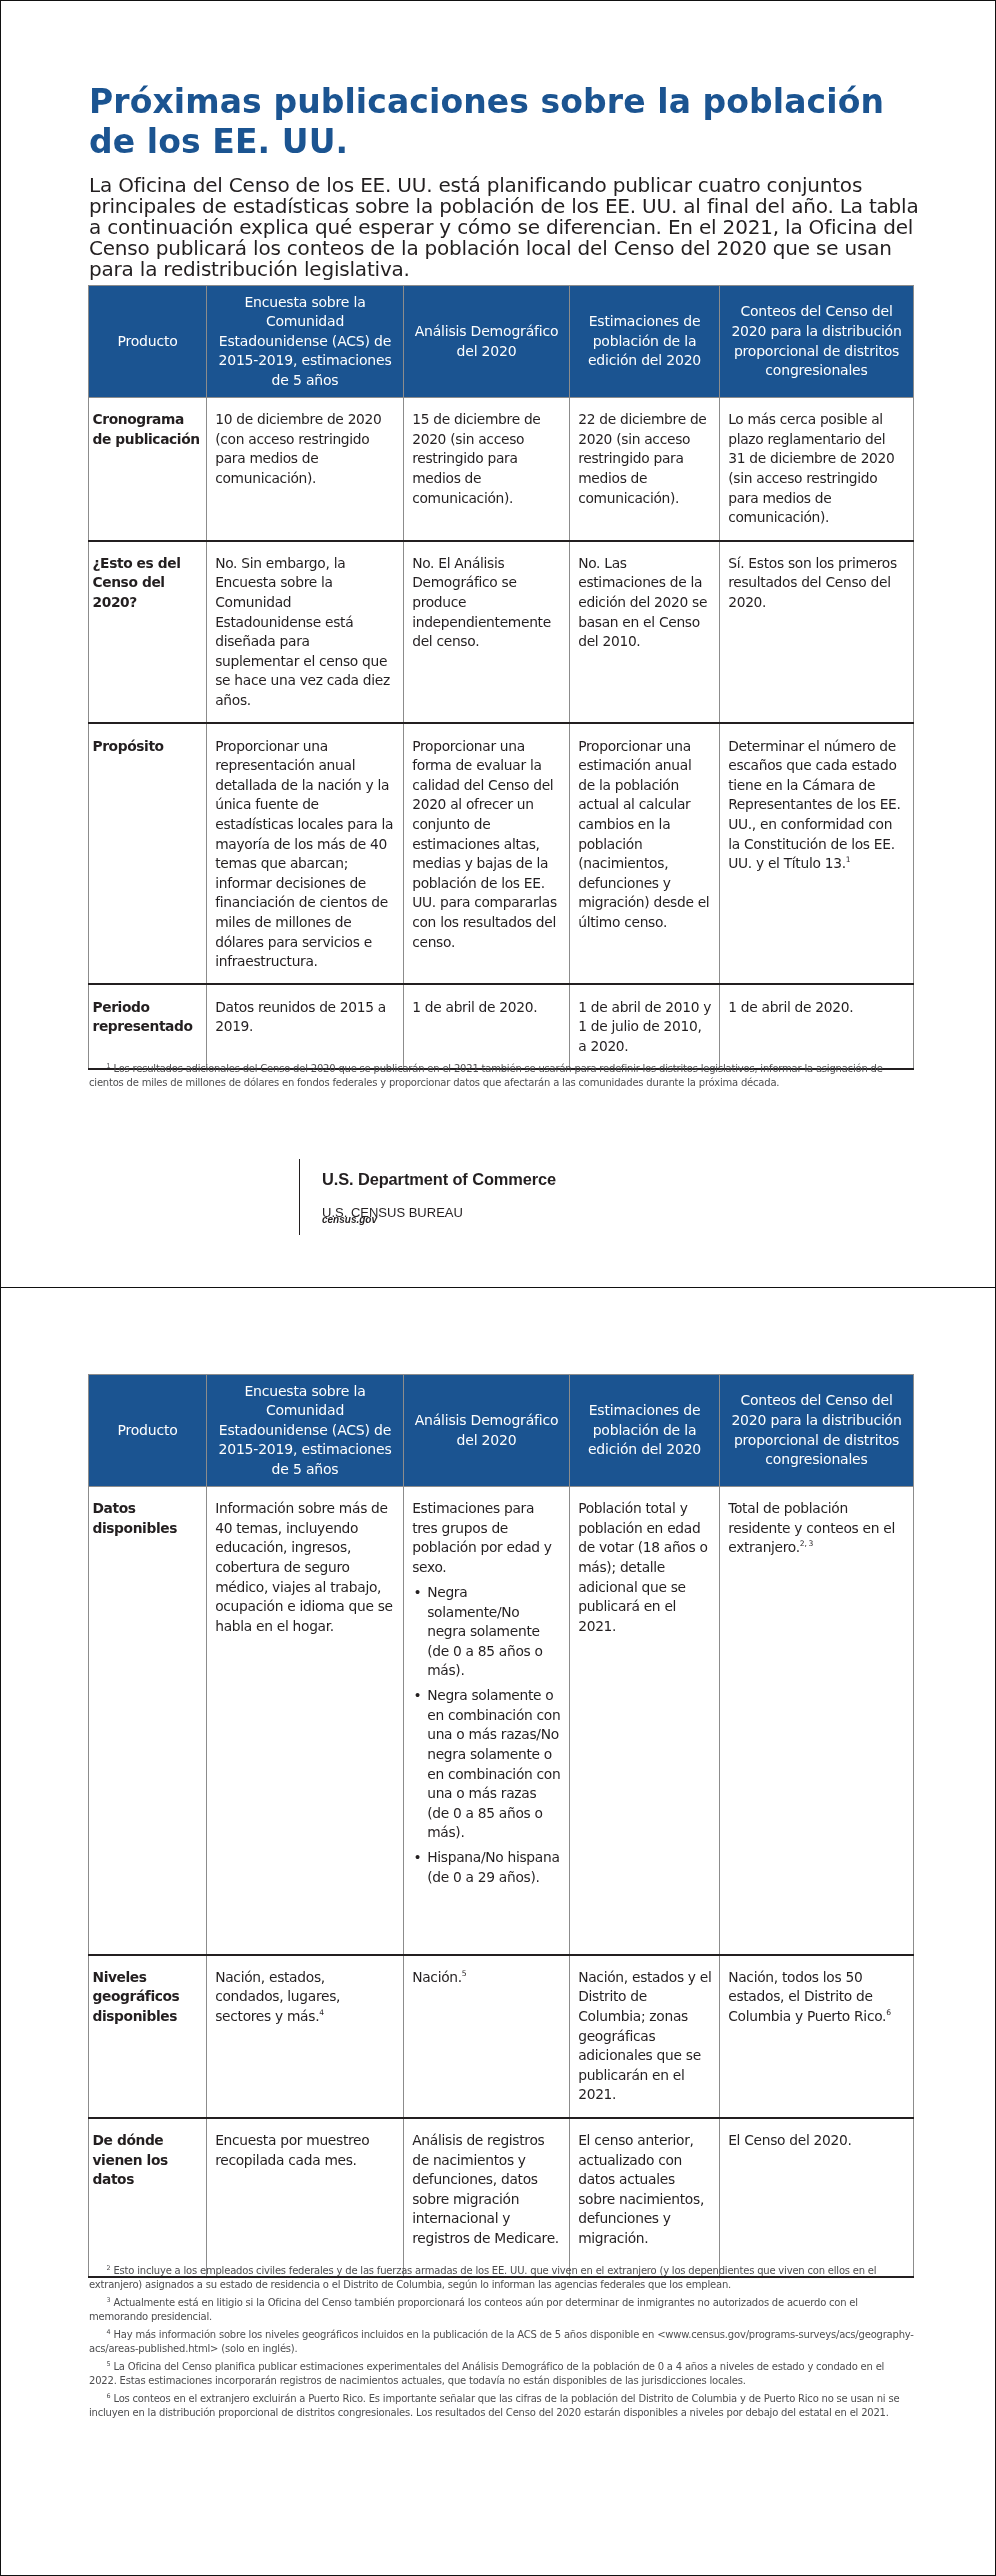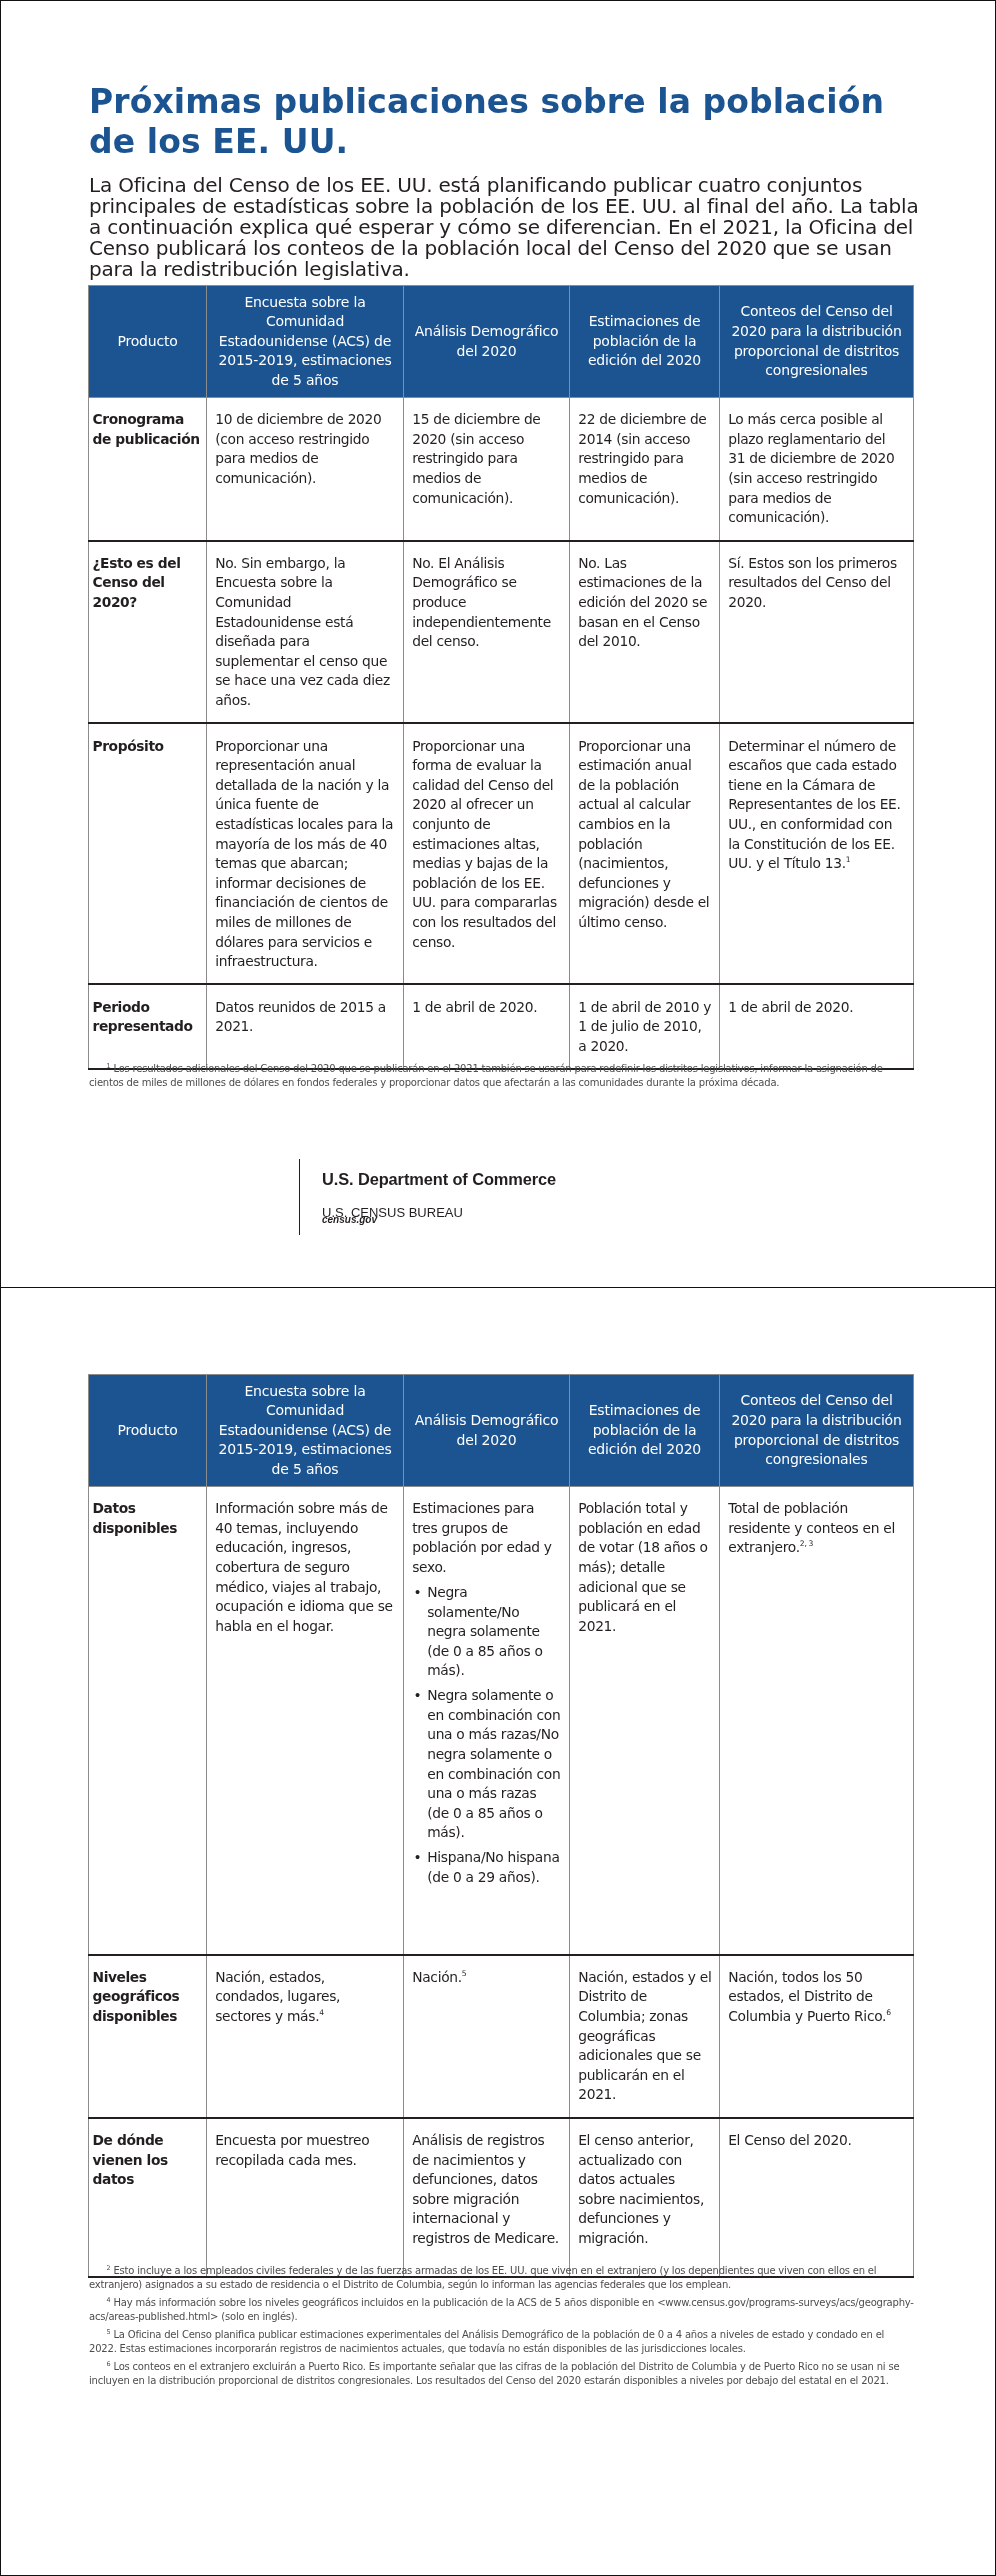--- a/index.html
+++ b/index.html
@@ -126,40 +126,40 @@
         <th>Análisis Demográfico del 2020</th>
         <th>Estimaciones de población de la edición del 2020</th>
         <th>Conteos del Censo del 2020 para la distribución proporcional de distritos congresionales</th>
       </tr>
     </thead>
     <tbody>
       <tr class="r0">
         <td class="label">Cronograma de publicación</td>
         <td>10 de diciembre de 2020 (con acceso restringido para medios de comunicación).</td>
         <td>15 de diciembre de 2020 (sin acceso restringido para medios de comunicación).</td>
-        <td>22 de diciembre de 2014 (sin acceso restringido para medios de comunicación).</td>
+        <td>22 de diciembre de 2020 (sin acceso restringido para medios de comunicación).</td>
         <td>Lo más cerca posible al plazo reglamentario del 31 de diciembre de 2020 (sin acceso restringido para medios de comunicación).</td>
       </tr>
       <tr class="r1">
         <td class="label">¿Esto es del Censo del 2020?</td>
         <td>No. Sin embargo, la Encuesta sobre la Comunidad Estadounidense está diseñada para suplementar el censo que se hace una vez cada diez años.</td>
         <td>No. El Análisis Demográfico se produce independientemente del censo.</td>
         <td>No. Las estimaciones de la edición del 2020 se basan en el Censo del 2010.</td>
         <td>Sí. Estos son los primeros resultados del Censo del 2020.</td>
       </tr>
       <tr class="r2">
         <td class="label">Propósito</td>
         <td>Proporcionar una representación anual detallada de la nación y la única fuente de estadísticas locales para la mayoría de los más de 40 temas que abarcan; informar decisiones de financiación de cientos de miles de millones de dólares para servicios e infraestructura.</td>
         <td>Proporcionar una forma de evaluar la calidad del Censo del 2020 al ofrecer un conjunto de estimaciones altas, medias y bajas de la población de los EE. UU. para compararlas con los resultados del censo.</td>
         <td>Proporcionar una estimación anual de la población actual al calcular cambios en la población (nacimientos, defunciones y migración) desde el último censo.</td>
         <td><span>Determinar el número de escaños que cada estado tiene en la Cámara de Representantes de los EE. UU., en conformidad con la Constitución de los EE. UU. y el Título 13.</span><sup>1</sup></td>
       </tr>
       <tr class="r3">
         <td class="label">Periodo representado</td>
-        <td>Datos reunidos de 2015 a 2021.</td>
+        <td>Datos reunidos de 2015 a 2019.</td>
         <td>1 de abril de 2020.</td>
         <td>1 de abril de 2010 y 1 de julio de 2010, a 2020.</td>
         <td>1 de abril de 2020.</td>
       </tr>
     </tbody>
   </table>
 
   <div class="footnotes fn1">
     <p class="footnote"><sup>1</sup> <span>Los resultados adicionales del Censo del 2020 que se publicarán en el 2021 también se usarán para redefinir los distritos legislativos, informar la asignación de cientos de miles de millones de dólares en fondos federales y proporcionar datos que afectarán a las comunidades durante la próxima década.</span></p>
   </div>
@@ -217,18 +217,19 @@
         <td>Encuesta por muestreo recopilada cada mes.</td>
         <td>Análisis de registros de nacimientos y defunciones, datos sobre migración internacional y registros de Medicare.</td>
         <td>El censo anterior, actualizado con datos actuales sobre nacimientos, defunciones y migración.</td>
         <td>El Censo del 2020.</td>
       </tr>
     </tbody>
   </table>
 
   <div class="footnotes fn2" style="top:976px;">
     <p class="footnote"><sup>2</sup> <span>Esto incluye a los empleados civiles federales y de las fuerzas armadas de los EE. UU. que viven en el extranjero (y los dependientes que viven con ellos en el extranjero) asignados a su estado de residencia o el Distrito de Columbia, según lo informan las agencias federales que los emplean.</span></p>
+    <p class="footnote"><sup>3</sup> <span>Actualmente está en litigio si la Oficina del Censo también proporcionará los conteos aún por determinar de inmigrantes no autorizados de acuerdo con el memorando presidencial.</span></p>
     <p class="footnote"><sup>4</sup> <span>Hay más información sobre los niveles geográficos incluidos en la publicación de la ACS de 5 años disponible en &lt;www.census.gov/programs-surveys/acs/geography-acs/areas-published.html&gt; (solo en inglés).</span></p>
     <p class="footnote"><sup>5</sup> <span>La Oficina del Censo planifica publicar estimaciones experimentales del Análisis Demográfico de la población de 0 a 4 años a niveles de estado y condado en el 2022. Estas estimaciones incorporarán registros de nacimientos actuales, que todavía no están disponibles de las jurisdicciones locales.</span></p>
     <p class="footnote"><sup>6</sup> <span>Los conteos en el extranjero excluirán a Puerto Rico. Es importante señalar que las cifras de la población del Distrito de Columbia y de Puerto Rico no se usan ni se incluyen en la distribución proporcional de distritos congresionales. Los resultados del Censo del 2020 estarán disponibles a niveles por debajo del estatal en el 2021.</span></p>
   </div>
 </div>
 
 
 </body></html>

